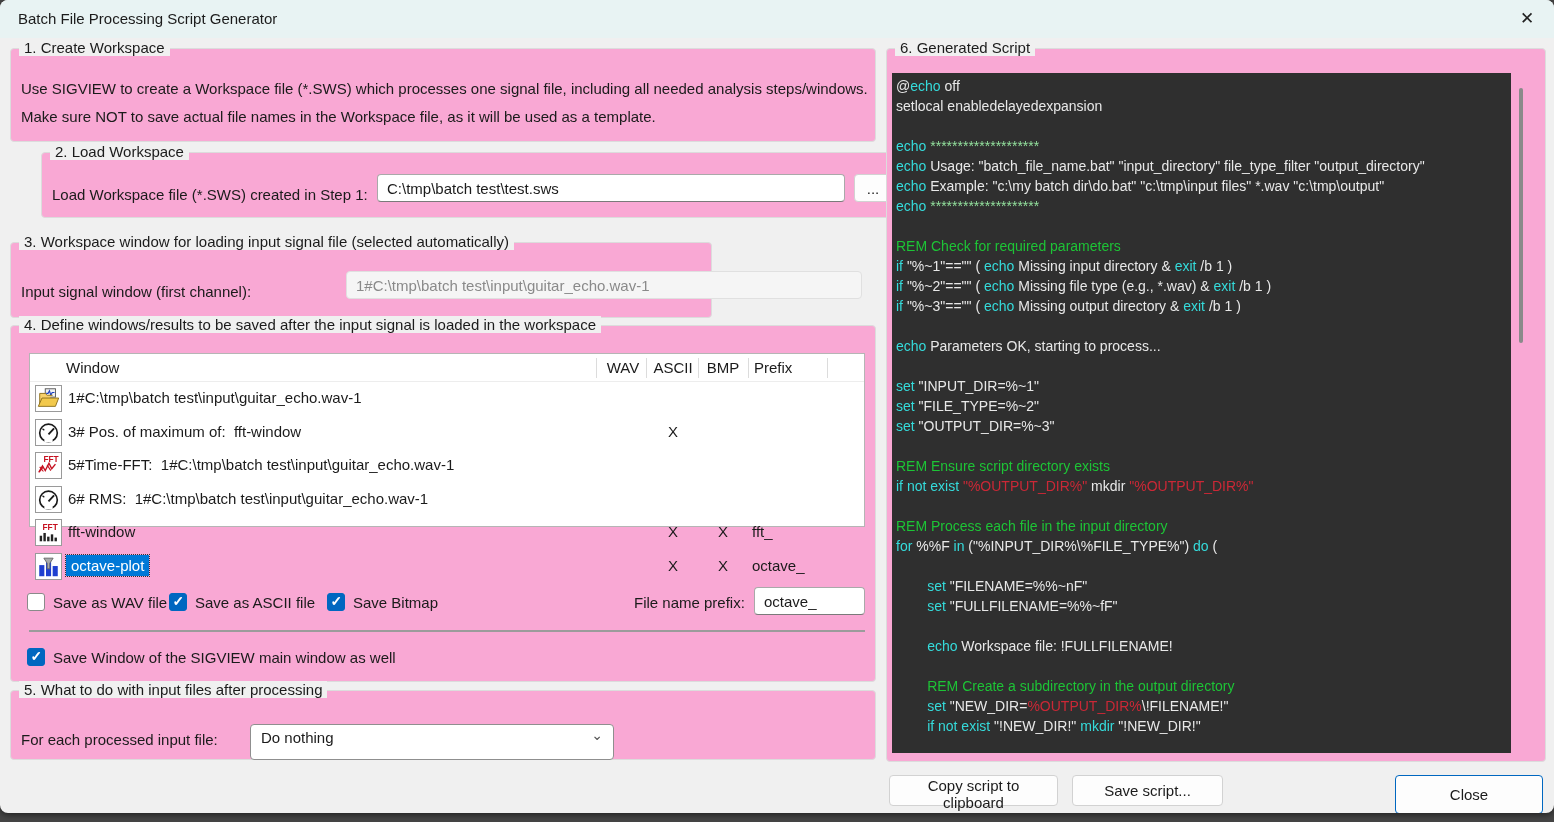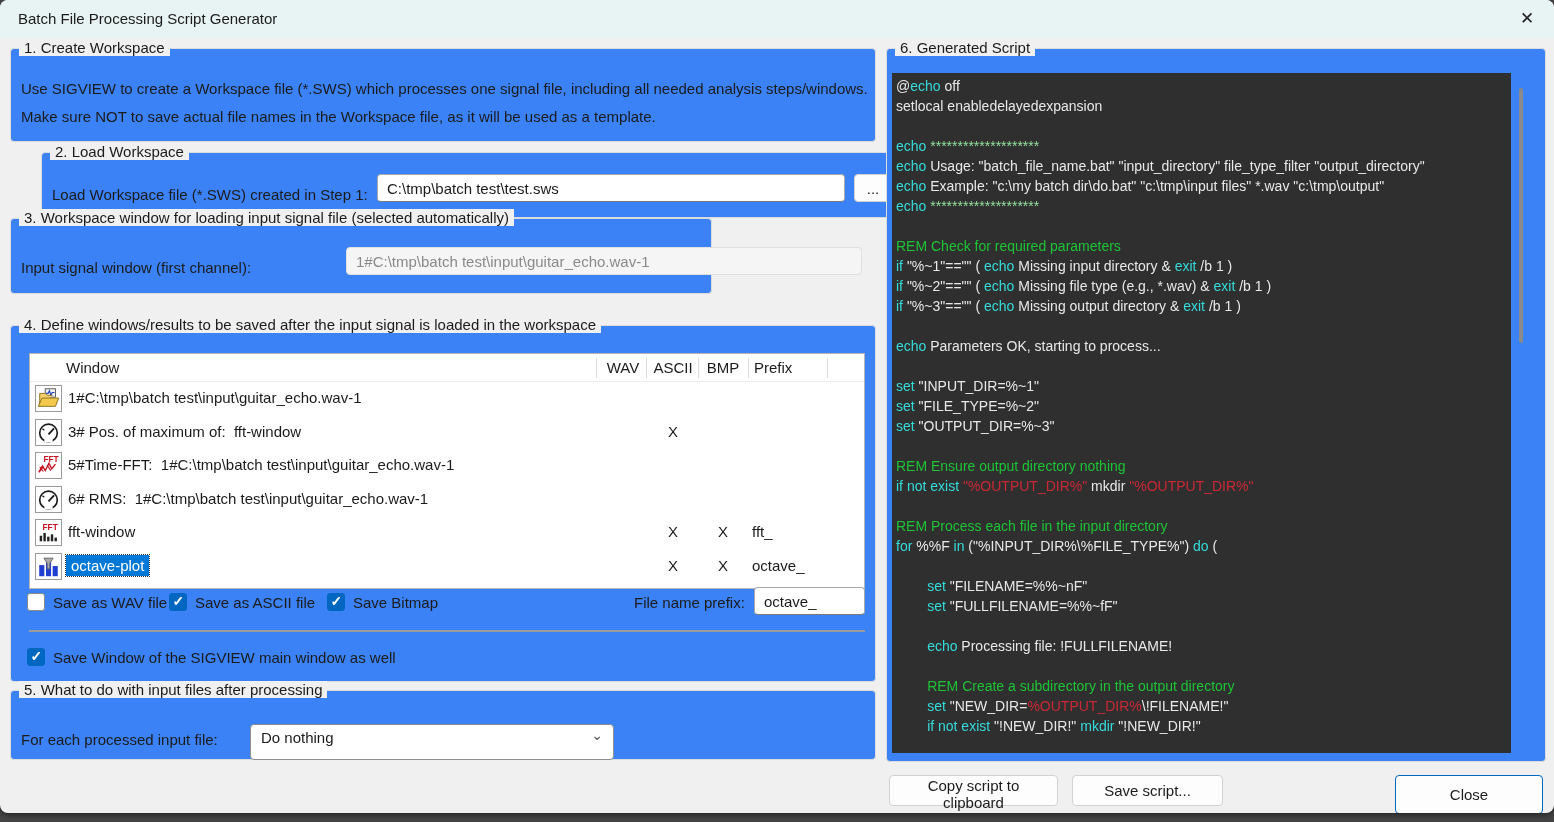--- a/index.html
+++ b/index.html
@@ -4,21 +4,21 @@
 <style>
   html,body{margin:0;padding:0;background:#4a4a4a;}
   *{box-sizing:border-box;font-family:"Liberation Sans",sans-serif;}
   .stage{position:relative;width:1554px;height:822px;background:#454545;overflow:hidden;}
   .dialog{position:absolute;left:0;top:0;width:1554px;height:813px;background:#f0f0f0;
           border-radius:8px;overflow:hidden;box-shadow:0 2px 6px rgba(0,0,0,.5);}
   .titlebar{position:absolute;left:0;top:0;width:100%;height:38px;background:#e8f3f3;}
   .titlebar .tt{position:absolute;left:18px;top:10px;font-size:15px;color:#1b1b1b;}
   .close-btn{position:absolute;right:12px;top:6px;width:30px;height:26px;text-align:center;
              font-size:17px;color:#222;line-height:26px;cursor:default;}
-  .gb{position:absolute;border:1px solid #dcdcdc;border-radius:4px;background:#3b82f6;padding-left:19px;}
+  .gb{position:absolute;border:1px solid #dcdcdc;border-radius:4px;background:#f9a8d4;padding-left:19px;}
   .gb>.gbt{position:absolute;top:-10px;left:8px;background:#f0f0f0;padding:0 5px;font-size:15px;color:#1b1b1b;white-space:nowrap;}
   .txt{position:absolute;font-size:15px;color:#1b1b1b;white-space:nowrap;}
   .tb-input{position:absolute;height:28px;background:#fff;border:1px solid #a9a9a9;border-bottom-color:#7a7a7a;
             border-radius:4px;font-size:15px;color:#1b1b1b;padding:0 9px;outline:none;}
   .tb-input.disabled{background:#f5f5f5;border-color:#e0e0e0;color:#8a8a8a;}
   .btn{position:absolute;background:#fdfdfd;border:1px solid #d2d2d2;border-radius:4px;
        font-size:15px;color:#1b1b1b;text-align:center;cursor:default;}
   .btn.default{border:1.5px solid #0067c0;}
   
   .wtable{position:absolute;background:#fff;border:1px solid #b5b5b5;}
@@ -66,30 +66,30 @@
     <span class="txt" style="left:10px;top:59px;">Make sure NOT to save actual file names in the Workspace file, as it will be used as a template.</span>
   </div>
 
   <div class="gb" style="left:10px;top:152px;width:866px;height:66px;margin-left:31px;">
     <span class="gbt">2. Load Workspace</span>
     <span class="txt" style="left:10px;top:33px;">Load Workspace file (*.SWS) created in Step 1:</span>
     <input class="tb-input" style="left: 335px; top: 21px; width: 468px;" readonly="" value="C:\tmp\batch test\test.sws">
     <button class="btn" style="left:812px;top:21px;width:38px;height:28px;">...</button>
   </div>
 
-  <div class="gb" style="left:10px;top:218px;width:702px;height:76px;">
+  <div class="gb" style="left:10px;top:242px;width:702px;height:76px;">
     <span class="gbt">3. Workspace window for loading input signal file (selected automatically)</span>
     <span class="txt" style="left:10px;top:40px;">Input signal window (first channel):</span>
     <input class="tb-input disabled" style="left: 335px; top: 28px; width: 516px;" readonly="" value="1#C:\tmp\batch test\input\guitar_echo.wav-1">
   </div>
 
   <div class="gb" style="left:10px;top:325px;width:866px;height:357px;">
     <span class="gbt">4. Define windows/results to be saved after the input signal is loaded in the workspace</span>
 
-    <div class="wtable" style="left:18px;top:27px;width:836px;height:236px;">
+    <div class="wtable" style="left:18px;top:27px;width:836px;height:174px;">
       <div class="thead">
         <span class="hcell" style="left:36px;">Window</span>
         <span class="hcell" style="left:573px;width:40px;text-align:center;">WAV</span>
         <span class="hcell" style="left:620px;width:46px;text-align:center;">ASCII</span>
         <span class="hcell" style="left:673px;width:40px;text-align:center;">BMP</span>
         <span class="hcell" style="left:724px;">Prefix</span>
         <span class="vsep" style="left:566px;"></span>
             <span class="vsep" style="left:616px;"></span>
         <span class="vsep" style="left:668px;"></span>
             <span class="vsep" style="left:718px;"></span>
@@ -230,30 +230,30 @@
           <div class="sline"><span class="tok-c">if</span><span class="tok-w"> "%~1"=="" ( </span><span class="tok-c">echo</span><span class="tok-w"> Missing input directory &amp; </span><span class="tok-c">exit</span><span class="tok-w"> /b 1 )</span></div>
           <div class="sline"><span class="tok-c">if</span><span class="tok-w"> "%~2"=="" ( </span><span class="tok-c">echo</span><span class="tok-w"> Missing file type (e.g., *.wav) &amp; </span><span class="tok-c">exit</span><span class="tok-w"> /b 1 )</span></div>
           <div class="sline"><span class="tok-c">if</span><span class="tok-w"> "%~3"=="" ( </span><span class="tok-c">echo</span><span class="tok-w"> Missing output directory &amp; </span><span class="tok-c">exit</span><span class="tok-w"> /b 1 )</span></div>
           <div class="sline"></div>
           <div class="sline"><span class="tok-c">echo</span><span class="tok-w"> Parameters OK, starting to process...</span></div>
           <div class="sline"></div>
           <div class="sline"><span class="tok-c">set</span><span class="tok-w"> "INPUT_DIR=%~1"</span></div>
           <div class="sline"><span class="tok-c">set</span><span class="tok-w"> "FILE_TYPE=%~2"</span></div>
           <div class="sline"><span class="tok-c">set</span><span class="tok-w"> "OUTPUT_DIR=%~3"</span></div>
           <div class="sline"></div>
-          <div class="sline"><span class="tok-g">REM Ensure output directory nothing</span></div>
+          <div class="sline"><span class="tok-g">REM Ensure script directory exists</span></div>
           <div class="sline"><span class="tok-c">if not exist</span><span class="tok-w"> </span><span class="tok-r">"%OUTPUT_DIR%"</span><span class="tok-w"> mkdir </span><span class="tok-r">"%OUTPUT_DIR%"</span></div>
           <div class="sline"></div>
           <div class="sline"><span class="tok-g">REM Process each file in the input directory</span></div>
           <div class="sline"><span class="tok-c">for</span><span class="tok-w"> %%F </span><span class="tok-c">in</span><span class="tok-w"> ("%INPUT_DIR%\%FILE_TYPE%") </span><span class="tok-c">do</span><span class="tok-w"> (</span></div>
           <div class="sline"></div>
           <div class="sline"><span class="tok-w">        </span><span class="tok-c">set</span><span class="tok-w"> "FILENAME=%%~nF"</span></div>
           <div class="sline"><span class="tok-w">        </span><span class="tok-c">set</span><span class="tok-w"> "FULLFILENAME=%%~fF"</span></div>
           <div class="sline"></div>
-          <div class="sline"><span class="tok-w">        </span><span class="tok-c">echo</span><span class="tok-w"> Processing file: !FULLFILENAME!</span></div>
+          <div class="sline"><span class="tok-w">        </span><span class="tok-c">echo</span><span class="tok-w"> Workspace file: !FULLFILENAME!</span></div>
           <div class="sline"></div>
           <div class="sline"><span class="tok-w">        </span><span class="tok-g">REM Create a subdirectory in the output directory</span></div>
           <div class="sline"><span class="tok-w">        </span><span class="tok-c">set</span><span class="tok-w"> "NEW_DIR=</span><span class="tok-r">%OUTPUT_DIR%</span><span class="tok-w">\!FILENAME!"</span></div>
           <div class="sline"><span class="tok-w">        </span><span class="tok-c">if not exist</span><span class="tok-w"> "!NEW_DIR!" </span><span class="tok-c">mkdir</span><span class="tok-w"> "!NEW_DIR!"</span></div>
         </div>
     <div class="vscroll" style="left:632px;top:39px;height:255px;"></div>
   </div>
 
   <button class="btn" style="left:889px;top:775px;width:169px;height:31px;">Copy script to clipboard</button>
   <button class="btn" style="left:1072px;top:775px;width:151px;height:31px;">Save script...</button>

